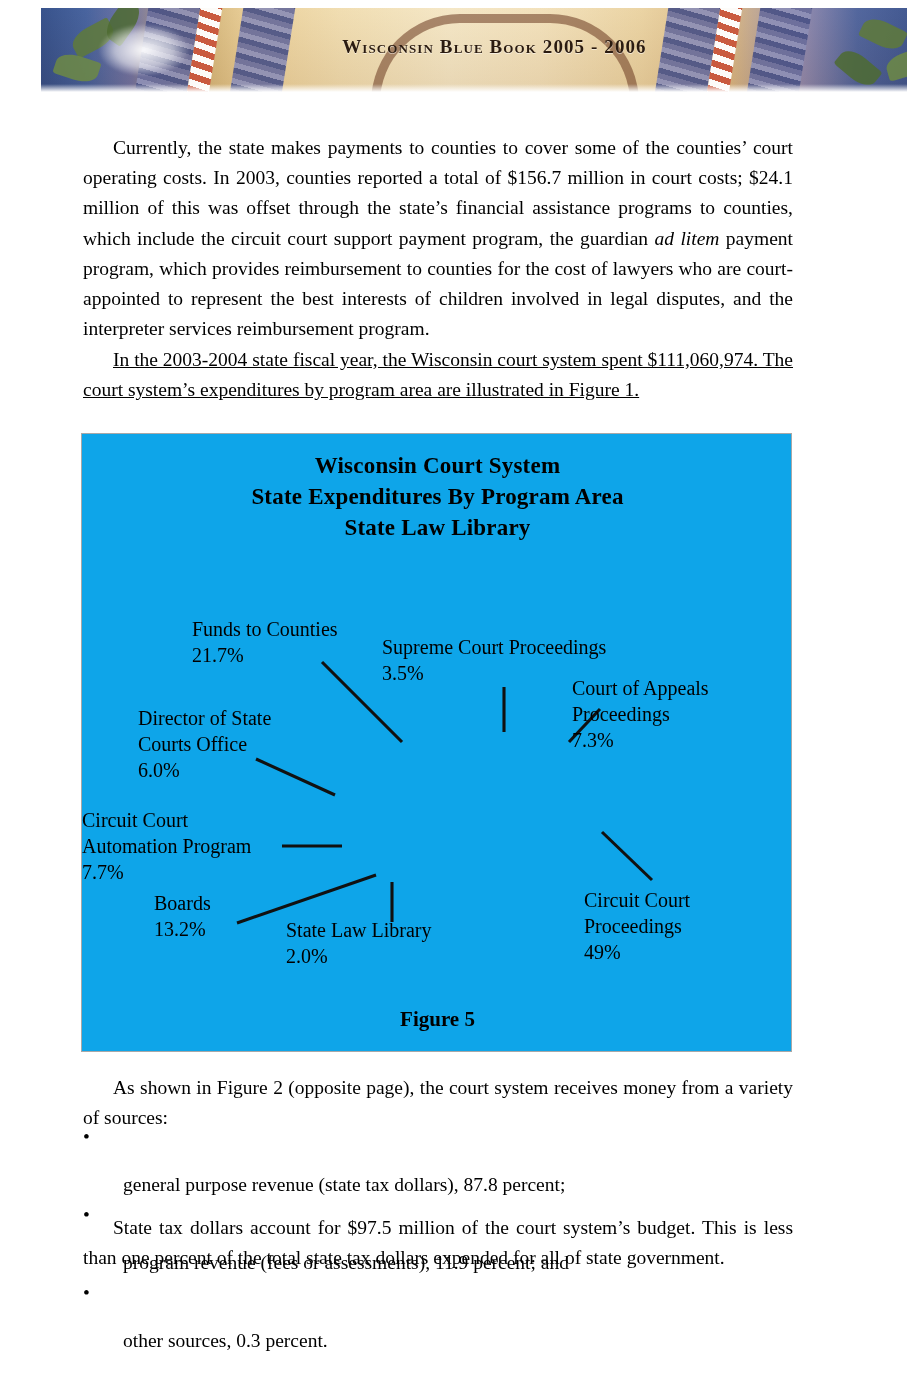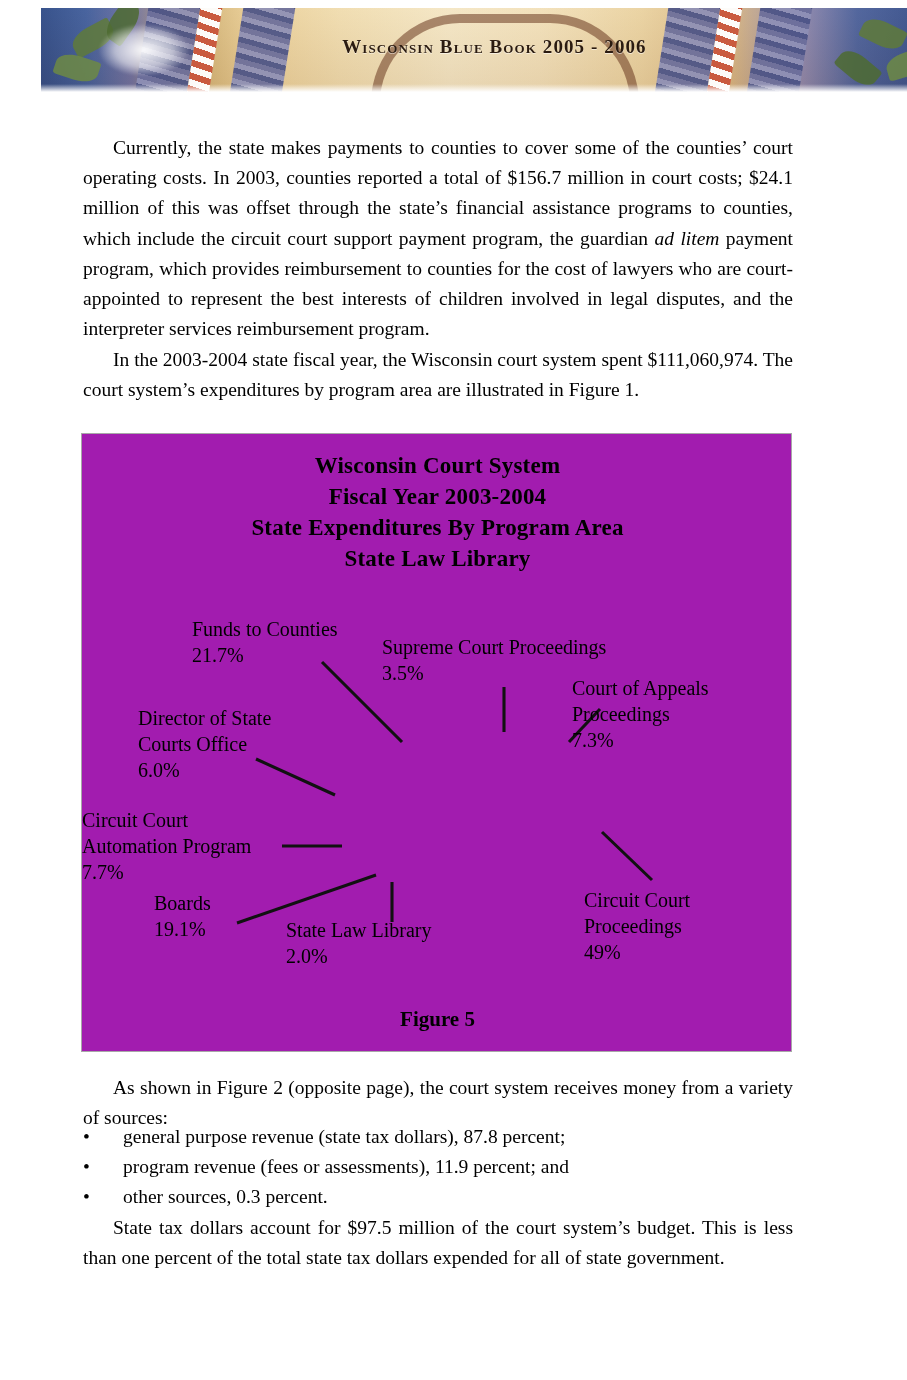--- a/index.html
+++ b/index.html
@@ -144,29 +144,29 @@
   
   .bullets {
     position: absolute;
     left: 83px;
     width: 710px;
     font-size: 19.5px;
     line-height: 30.2px;
   }
   .bullet-row { display: flex; }
   .bullet-dot { width: 40px; flex: 0 0 40px; }
-  .bullet-text { flex: 1 1 auto; }
+  .bullet-text { flex: 1 1 auto; margin-top: 48px; }
 
   
   .figure-box {
     position: absolute;
     left: 81px; top: 433px;
     width: 711px; height: 619px;
     border: 1px solid #a8a8a8;
-    background: #a21caf;
+    background: #0ea5e9;
     box-sizing: border-box;
   }
   .fig-title {
     position: absolute;
     left: 0; top: 16px;
     width: 711px;
     text-align: center;
     font-weight: 700;
     font-size: 23px;
     line-height: 31px;
@@ -222,27 +222,26 @@
   <div class="banner-title-wrap">
     <span class="banner-title">Wisconsin Blue Book  2005 - 2006</span>
   </div>
   <div class="banner-fade"></div>
 </div>
 
 <div class="page">
 
   <p class="body" id="para1" style="top:133px;"><span>Currently, the state makes payments to counties to cover some of the counties’ court operating costs.  In 2003, counties reported a total of $156.7 million in court costs; $24.1 million of this was offset through the state’s financial assistance programs to counties, which include the circuit court support payment program, the guardian </span><i>ad litem</i><span> payment program, which provides reimbursement to counties for the cost of lawyers who are court-appointed to represent the best interests of children involved in legal disputes, and the interpreter services reimbursement program.</span></p>
 
-  <p class="body" style="top:345px;">In the 2003-2004 state fiscal year, the Wisconsin court system spent $111,060,974.  The court system’s expenditures by program area are illustrated in Figure 1.</p>
+  <p class="body" style="top:345px;text-decoration:underline;">In the 2003-2004 state fiscal year, the Wisconsin court system spent $111,060,974.  The court system’s expenditures by program area are illustrated in Figure 1.</p>
 
   <div class="figure-box">
 
     <div class="fig-title">
       <div>Wisconsin Court System</div>
-      <div>Fiscal Year 2003-2004</div>
       <div>State Expenditures By Program Area</div>
       <div>State Law Library</div>
     </div>
 
     <div class="chart-area">
 
       <svg class="leaders" viewBox="0 0 711 619">
         <g stroke="#111" stroke-width="3.1" stroke-linecap="butt" fill="none">
 
           <line x1="240" y1="228" x2="320" y2="308"></line>
@@ -275,21 +274,21 @@
 
       <div class="pie-label c" style="left:56px; top:271px; width:180px;">Director of State
 Courts Office
 6.0%</div>
 
       <div class="pie-label c" style="left:0px; top:373px; width:200px;">Circuit Court
 Automation Program
 7.7%</div>
 
       <div class="pie-label c" style="left:72px; top:456px; width:104px;">Boards
-19.1%</div>
+13.2%</div>
 
       <div class="pie-label c" style="left:204px; top:483px; width:216px;">State Law Library
 2.0%</div>
 
       <div class="pie-label c" style="left:502px; top:453px; width:186px;">Circuit Court
 Proceedings
 49%</div>
 
     </div>
 

